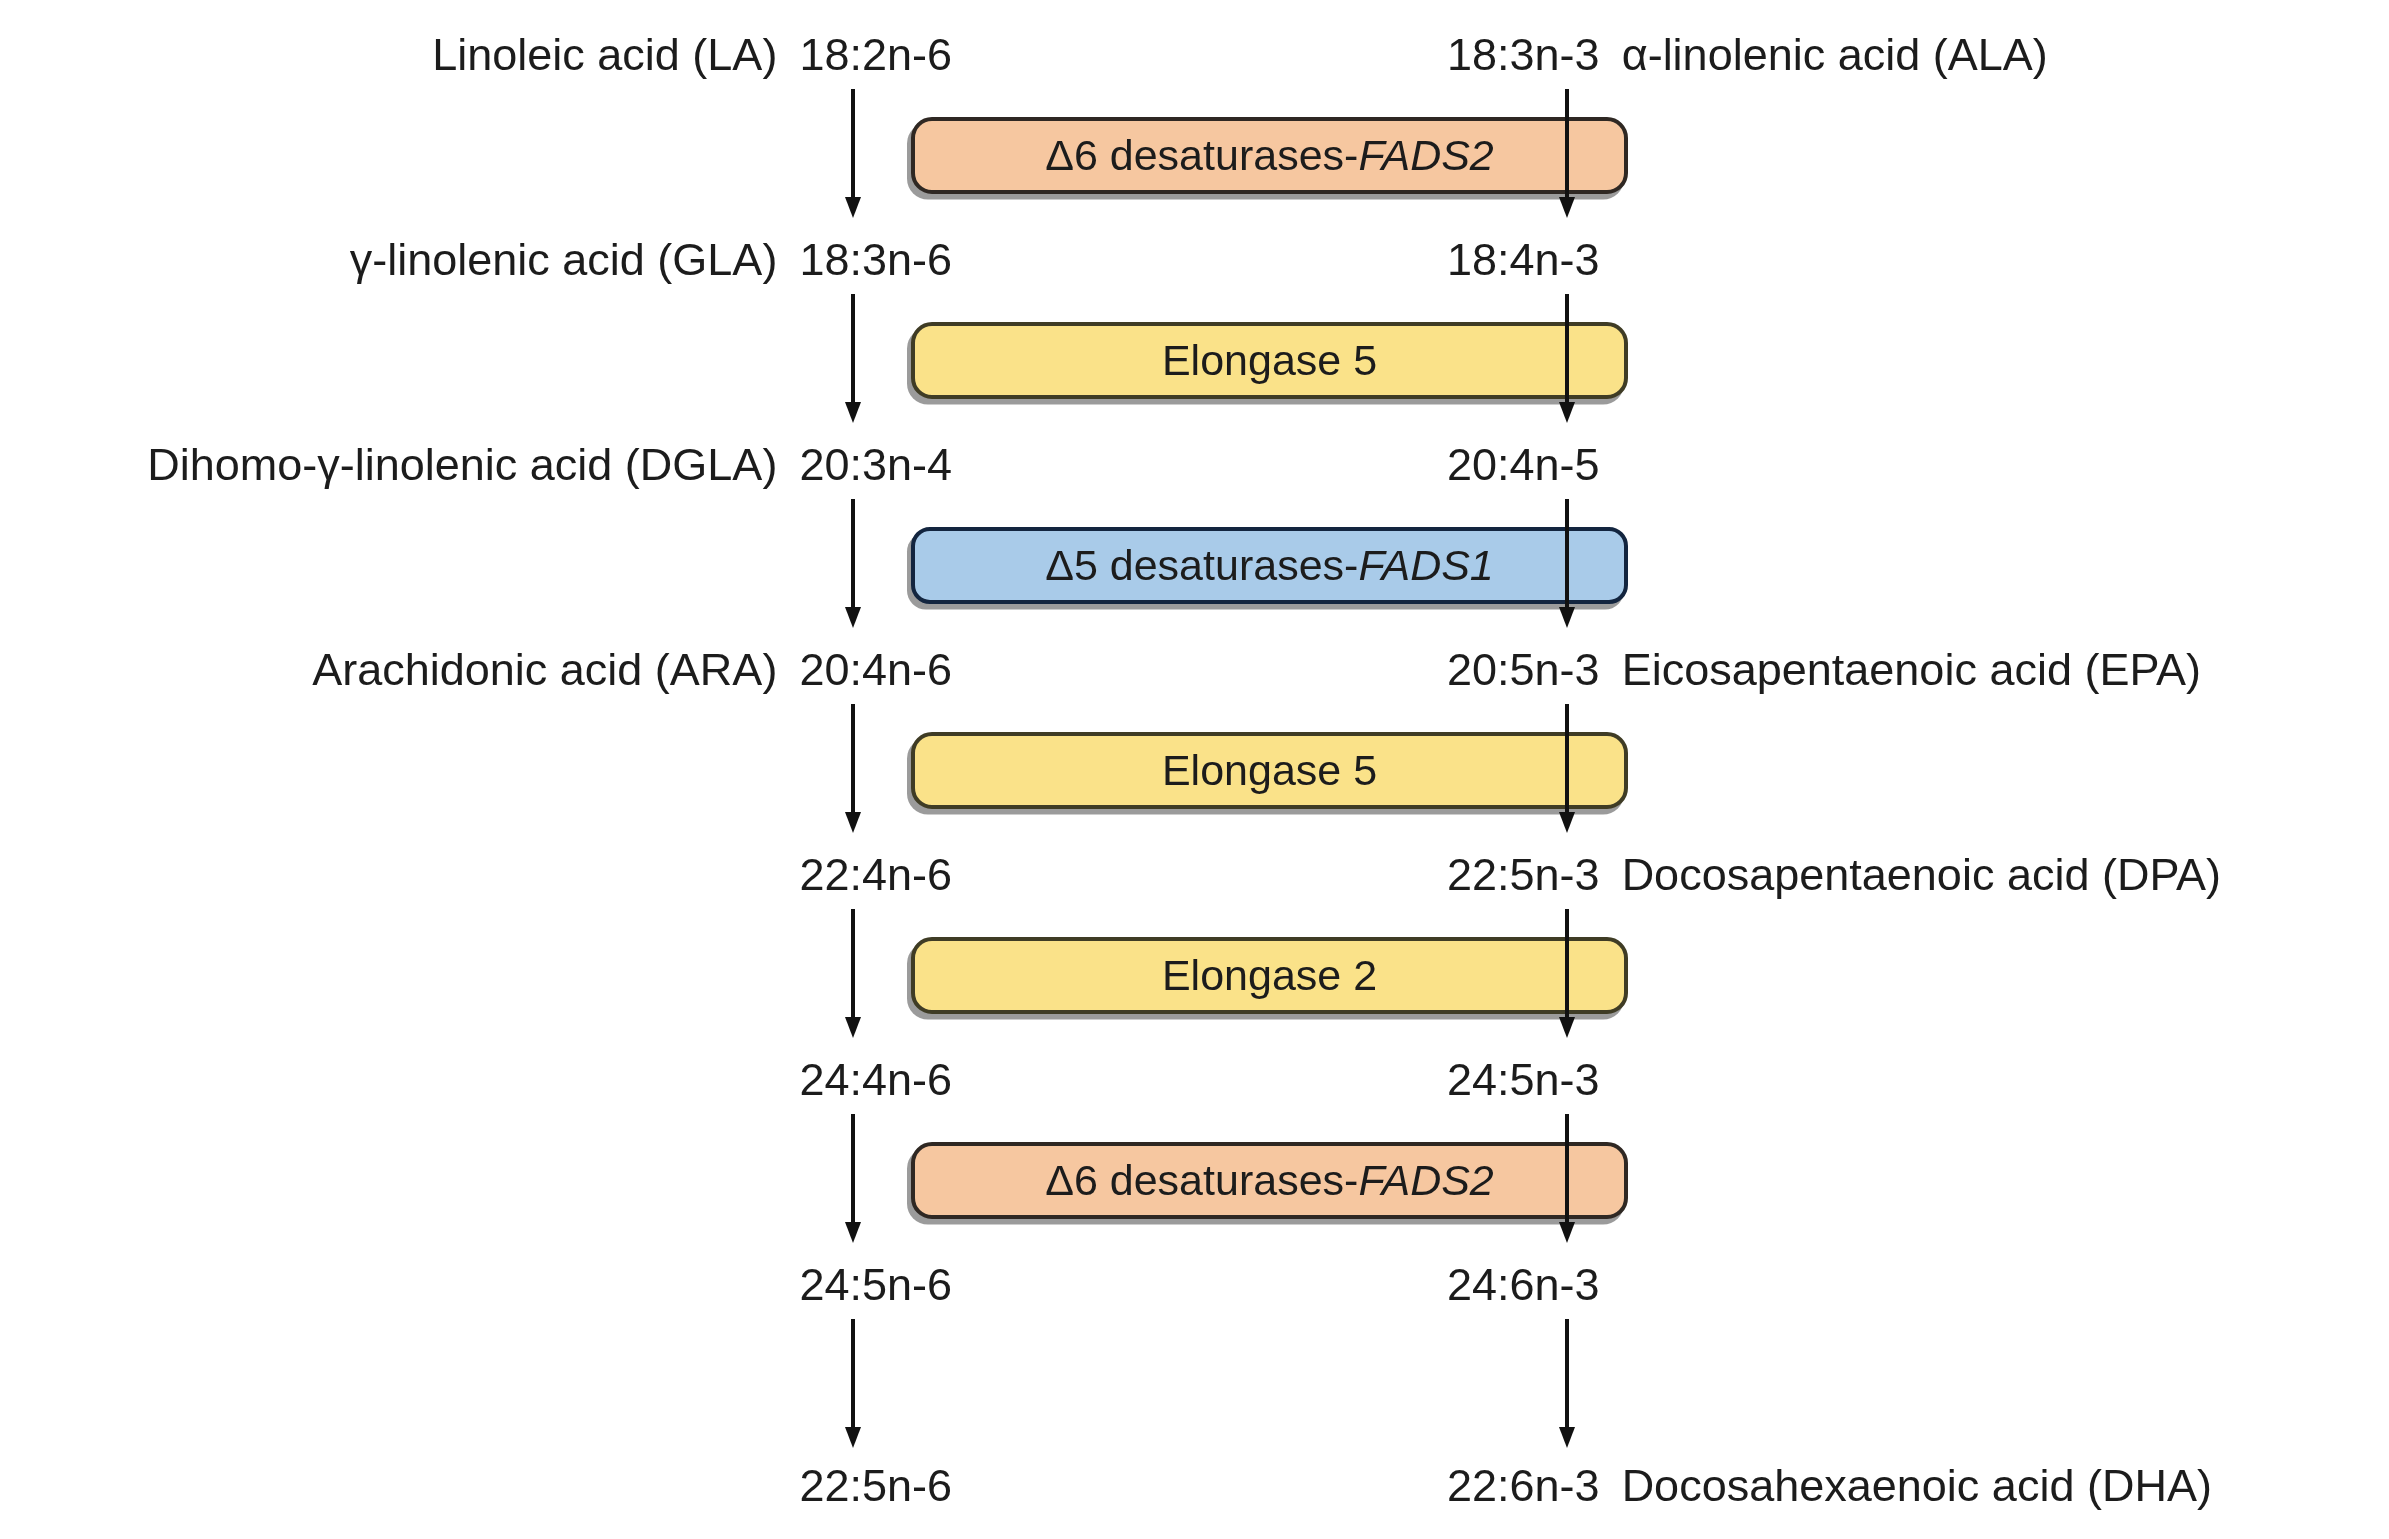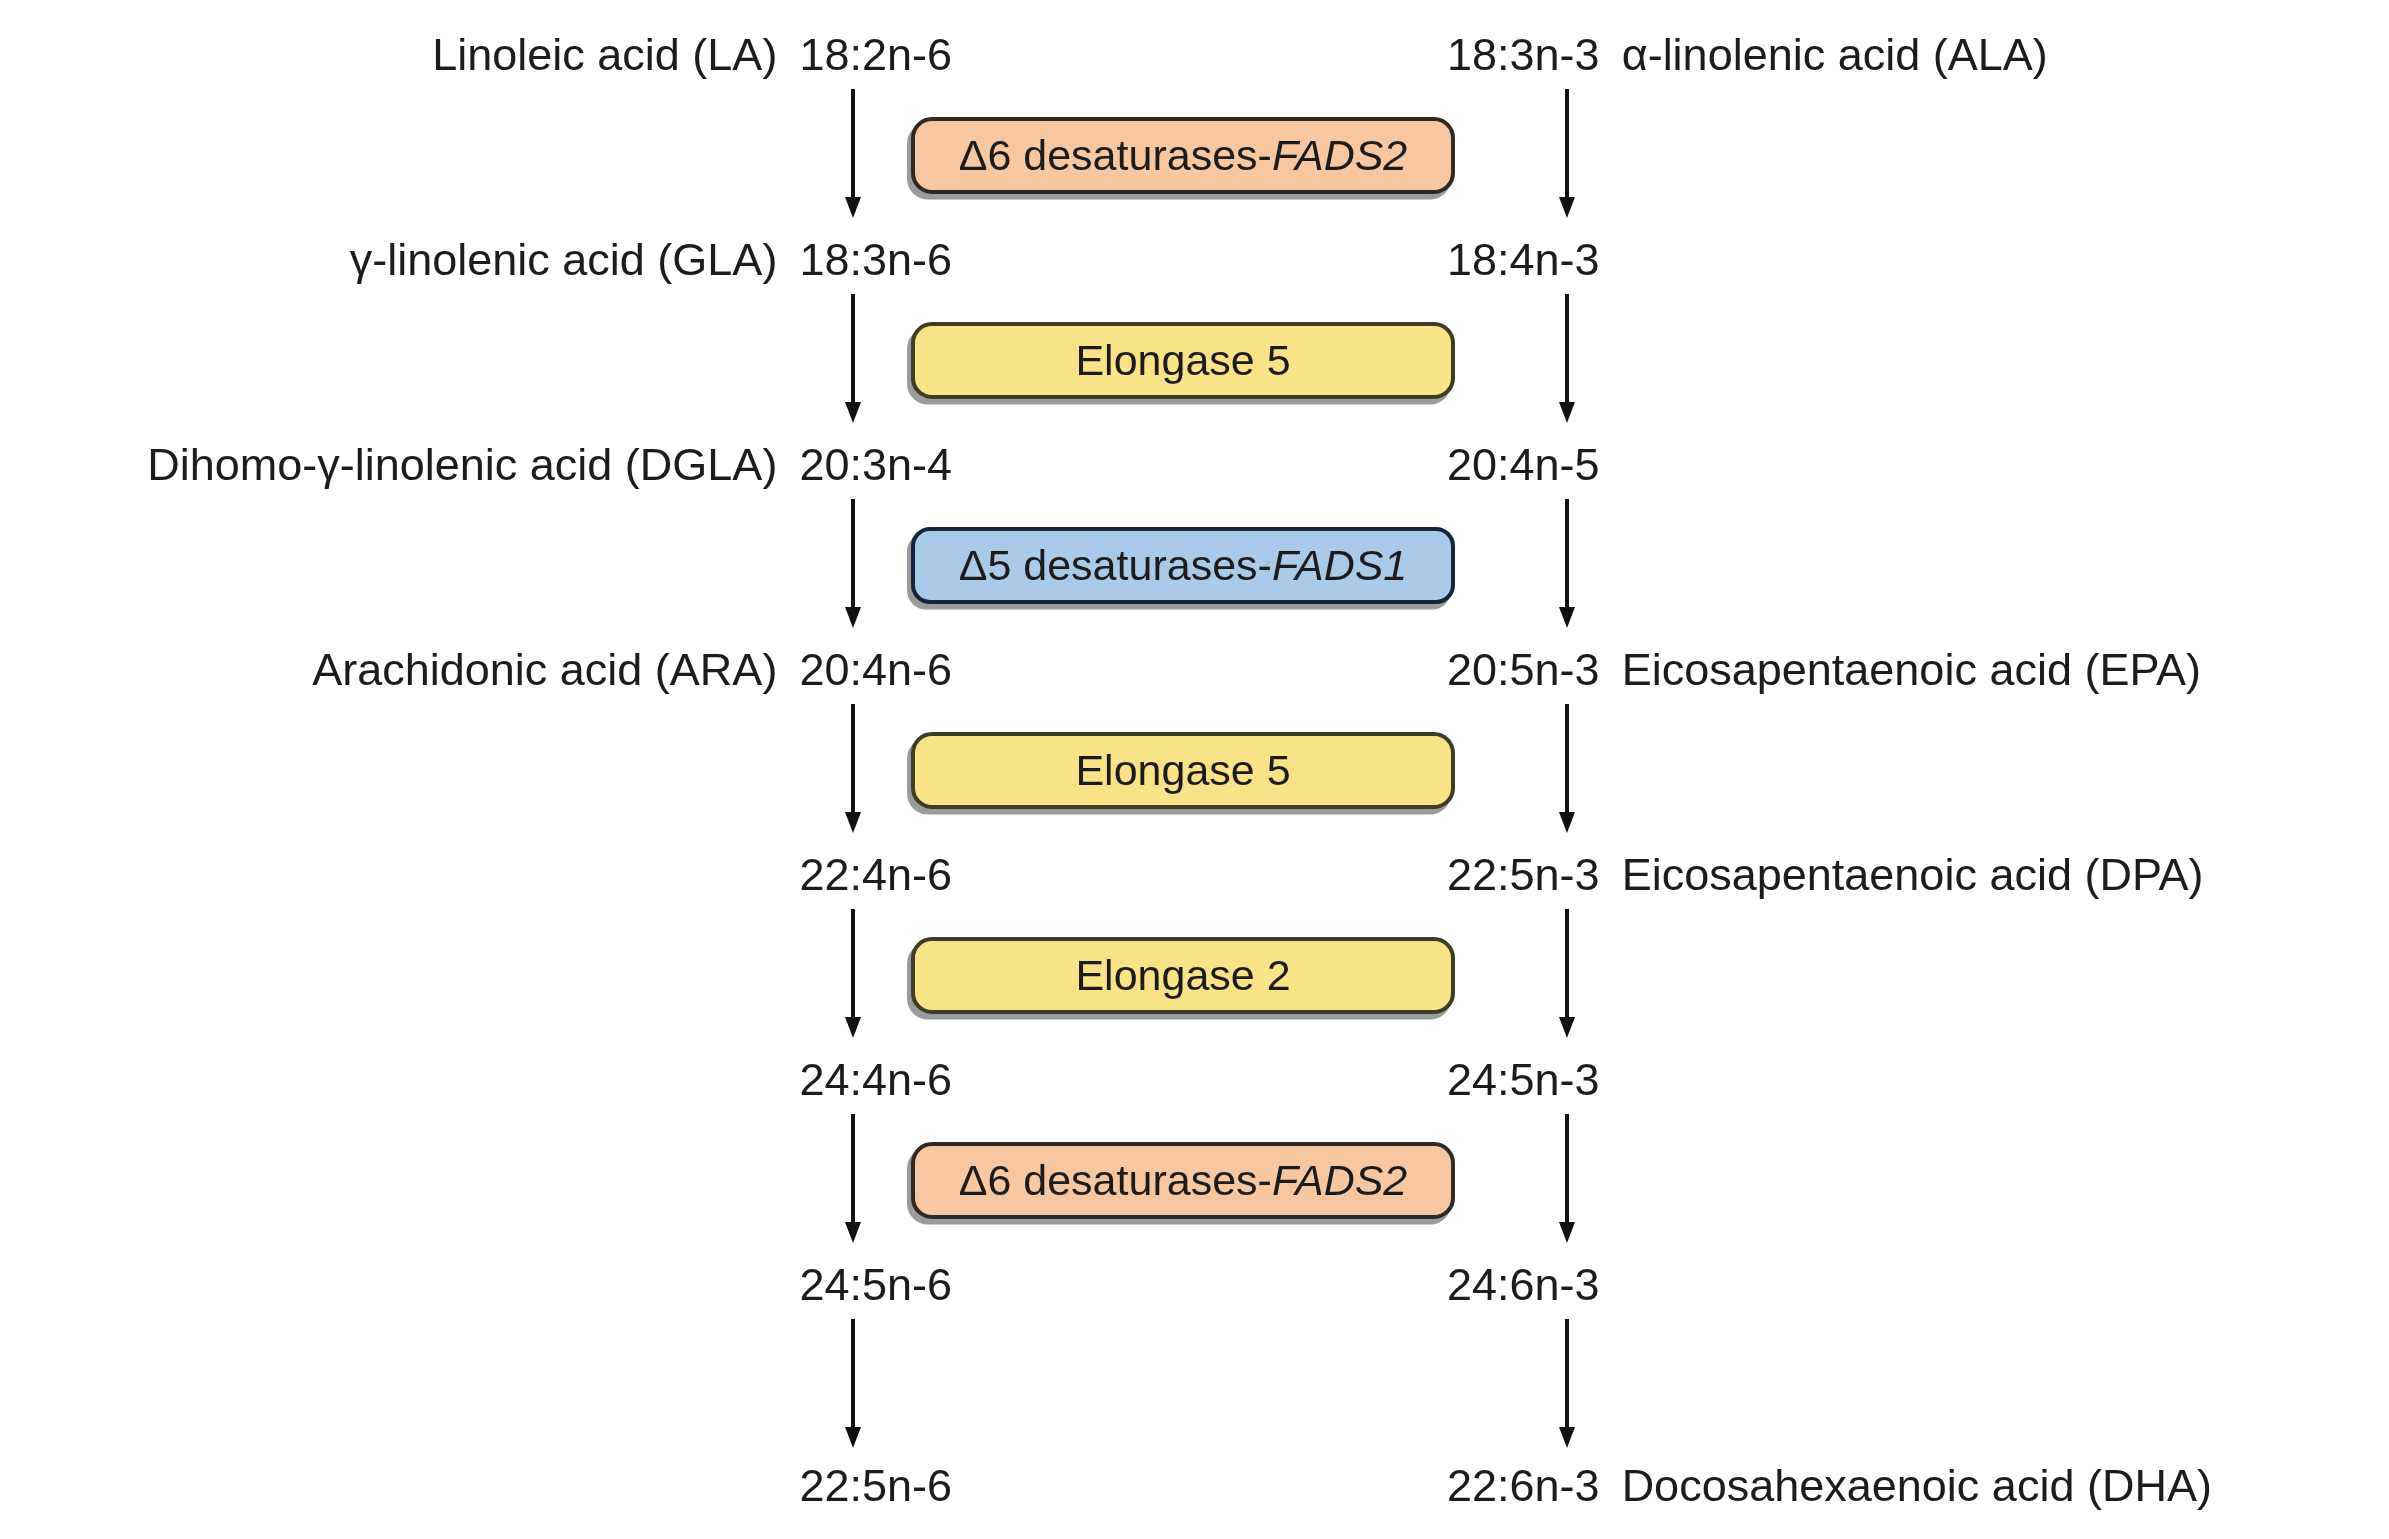--- a/index.html
+++ b/index.html
@@ -18,21 +18,21 @@
     height:61px;line-height:61px;
     display:flex;align-items:baseline;gap:22px;
     font-size:45px;white-space:nowrap;
   }
   .crow.lrow{right:1437px;justify-content:flex-end;}
   .crow.rrow{left:1447px;justify-content:flex-start;}
   .cname,.formula{display:inline-block;}
   
   .ebox{
     position:absolute;
-    left:911px;width:544px;
+    left:911px;width:717px;
     top:calc(var(--y) - 39px);height:77px;
     box-sizing:border-box;
     border:4px solid #222;
     border-radius:21px;
     display:flex;align-items:center;justify-content:center;
     font-size:43px;white-space:nowrap;
     box-shadow:-4px 5.6px 0 0 #9b9b9b;
   }
   .ebox i{font-style:italic;}
   .ebox.desaturase6{background:var(--desat-fill,#F6C7A0);border-color:var(--desat-border,#2F2823);}
@@ -101,21 +101,21 @@
   <div class="crow rrow" style="--y:464px">
     <span class="formula">20:4n-5</span>
     <span class="cname"></span>
   </div>
   <div class="crow rrow" style="--y:669px">
     <span class="formula">20:5n-3</span>
     <span class="cname">Eicosapentaenoic acid (EPA)</span>
   </div>
   <div class="crow rrow" style="--y:874px">
     <span class="formula">22:5n-3</span>
-    <span class="cname">Eicosapentaenoic acid (DPA)</span>
+    <span class="cname">Docosapentaenoic acid (DPA)</span>
   </div>
   <div class="crow rrow" style="--y:1079px">
     <span class="formula">24:5n-3</span>
     <span class="cname"></span>
   </div>
   <div class="crow rrow" style="--y:1284px">
     <span class="formula">24:6n-3</span>
     <span class="cname"></span>
   </div>
   <div class="crow rrow" style="--y:1485px">

